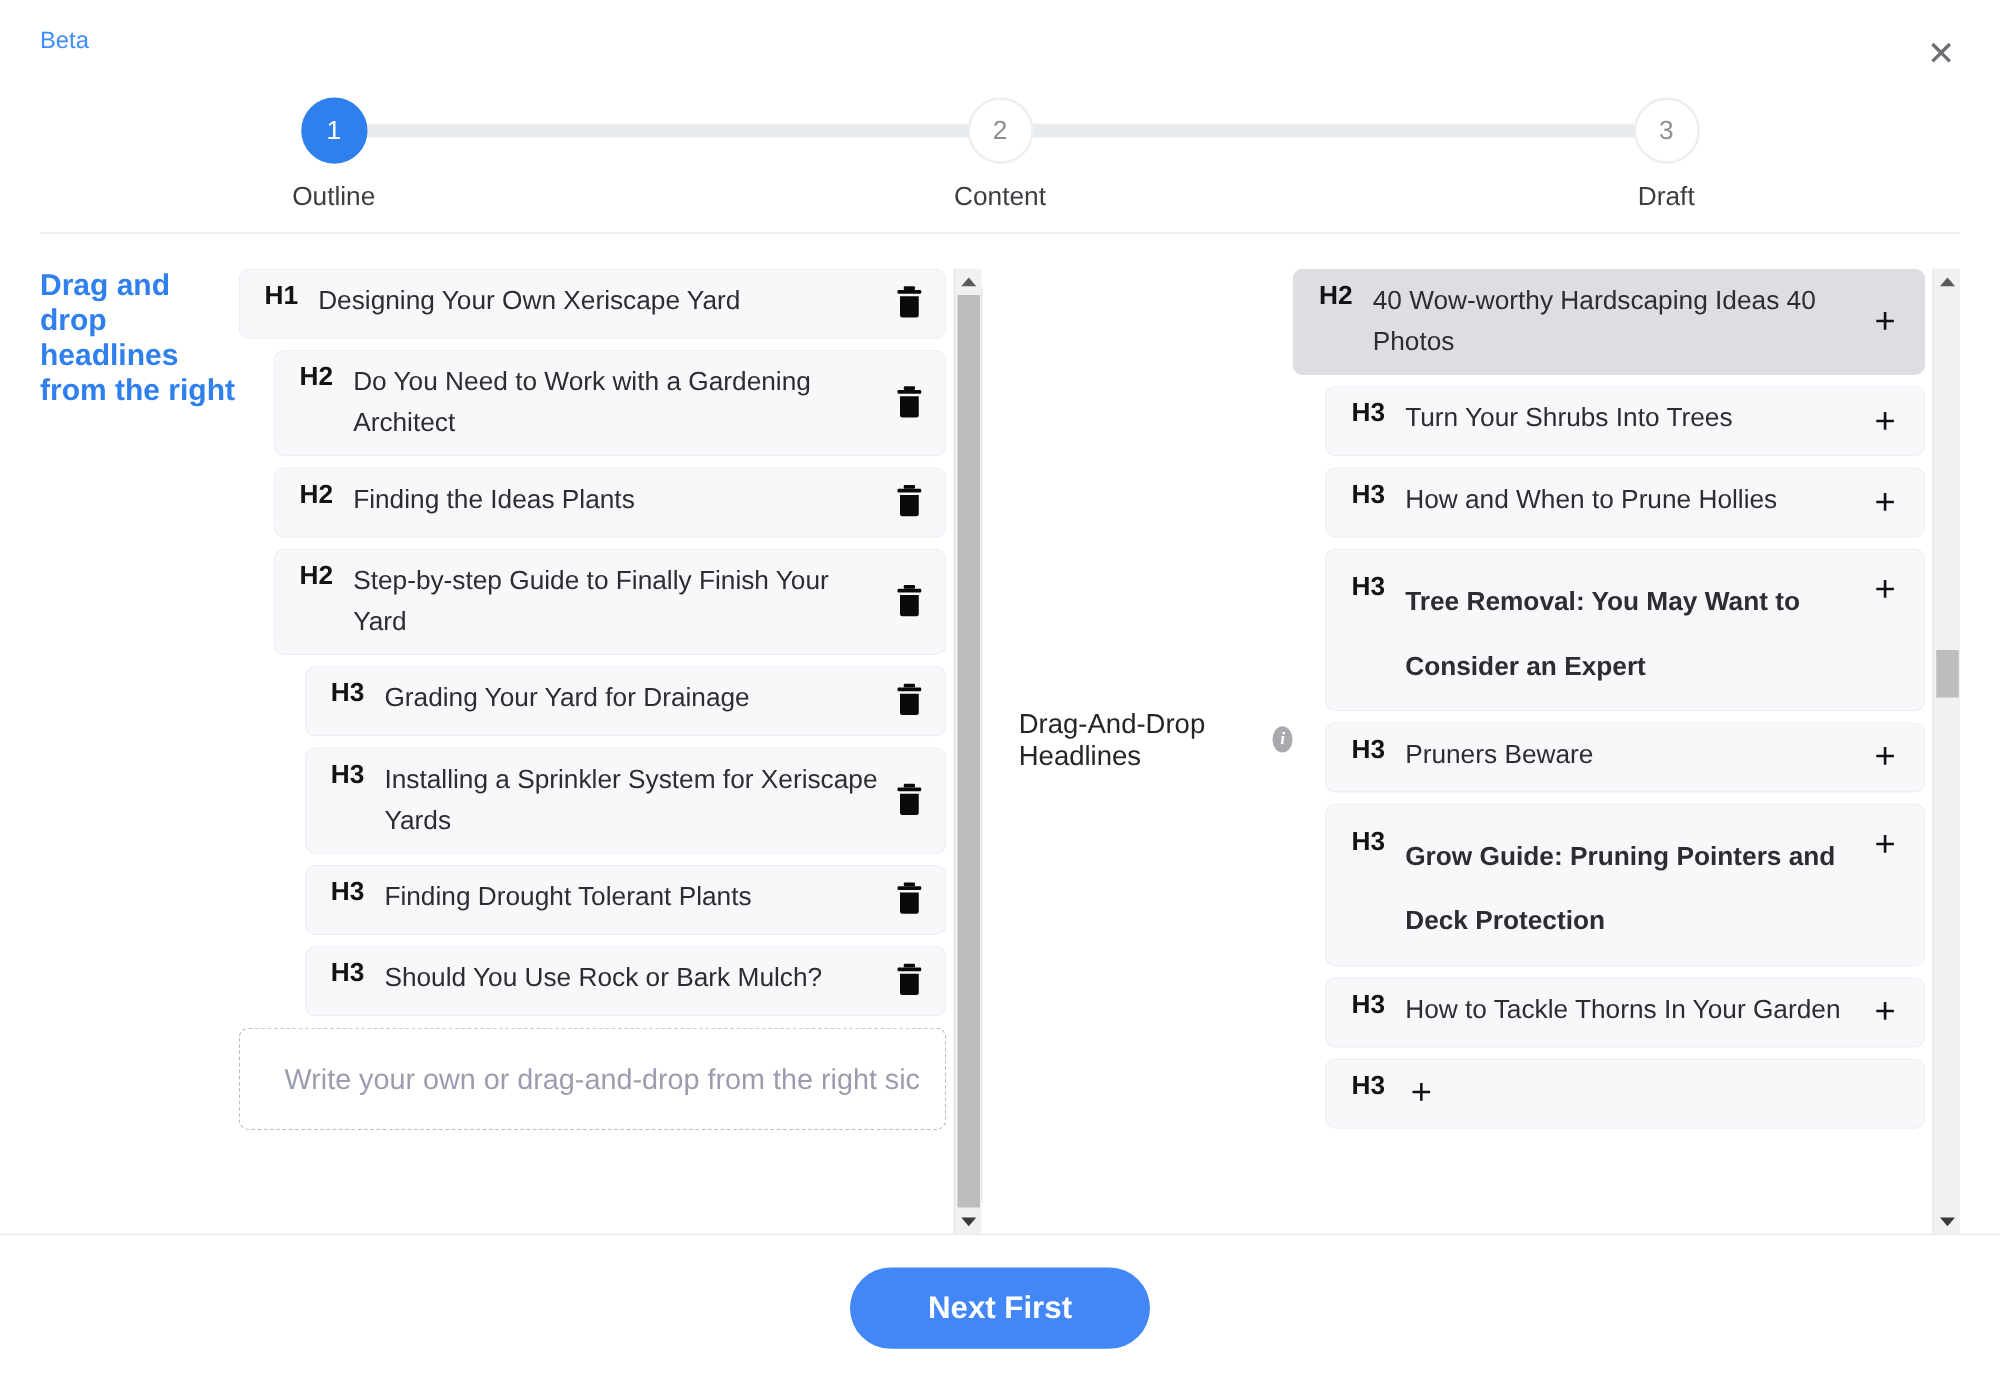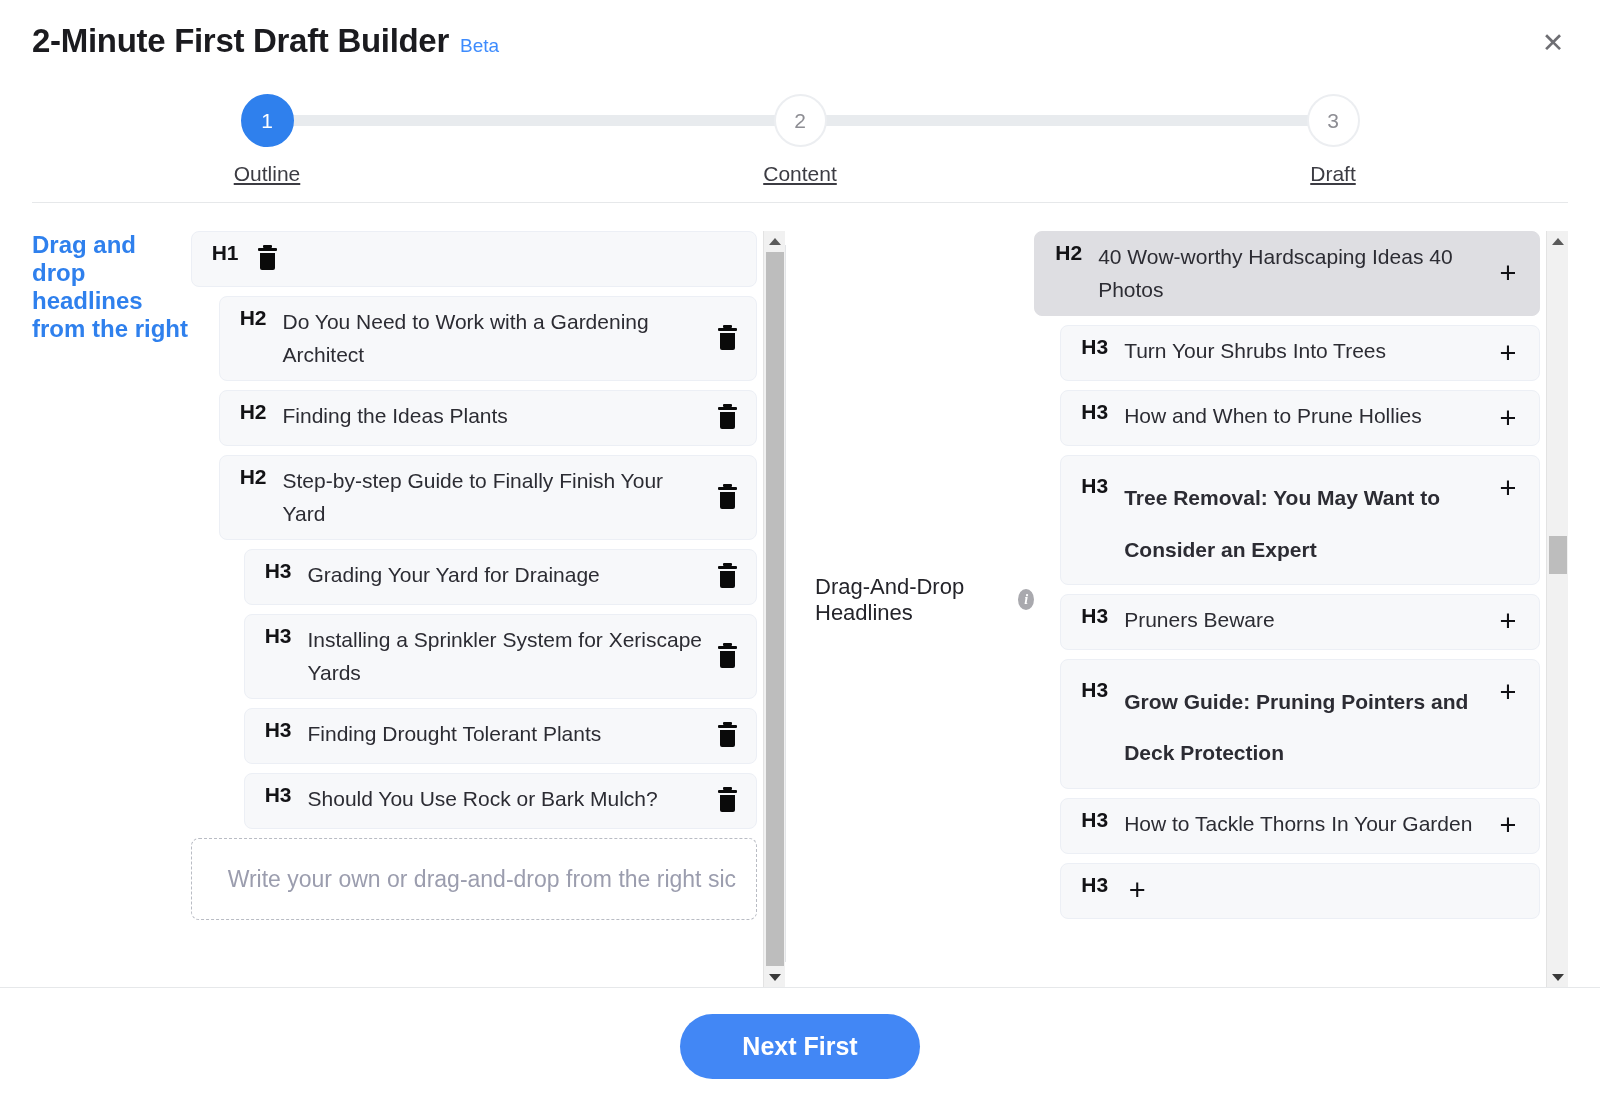--- a/index.html
+++ b/index.html
@@ -106,21 +106,20 @@
   }
   .step.active .step-circle {
     background: #2f80ed;
     border-color: #2f80ed;
     color: #ffffff;
   }
   .step-label {
     margin-top: 15px;
     font-size: 21px;
     color: #3c3c43;
-    text-decoration: underline;
   }
 
   .header-divider {
     margin: 12px 32px 0 32px;
     height: 1px;
     background: #e6e8ea;
   }
 
   
   .body {
@@ -352,21 +351,20 @@
     font-family: "Liberation Sans", sans-serif;
   }
 </style>
 </head>
 <body>
 
 <div class="modal">
 
   <div class="header">
     <div class="title-row">
-      <div class="title">2-Minute First Draft Builder</div>
       <div class="beta">Beta</div>
     </div>
     <button class="close-btn">✕</button>
 
     <div class="stepper">
       <div class="stepper-track"></div>
       <div class="steps">
         <div class="step active">
           <div class="step-circle">1</div>
           <div class="step-label">Outline</div>
@@ -388,20 +386,21 @@
     <div class="panel-divider"></div>
 
     <div class="panel panel-left">
       <div class="panel-heading-left">Drag and drop headlines from the right</div>
 
       <div class="list-wrap">
         <div class="list">
 
           <div class="row h1">
             <div class="row-tag">H1</div>
+            <div class="row-text">Designing Your Own Xeriscape Yard</div>
             <div class="row-action">
               <span class="trash">
                   <span class="handle"></span>
                   <span class="lid"></span>
                   <span class="can"></span>
                 </span>
             </div>
           </div>
 
           <div class="row h2">

